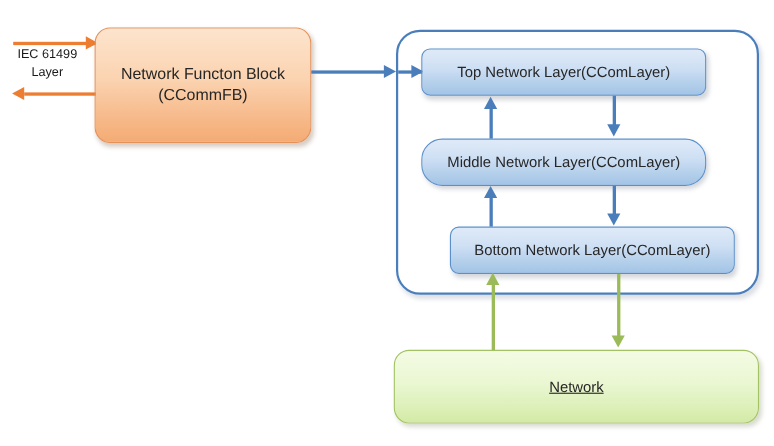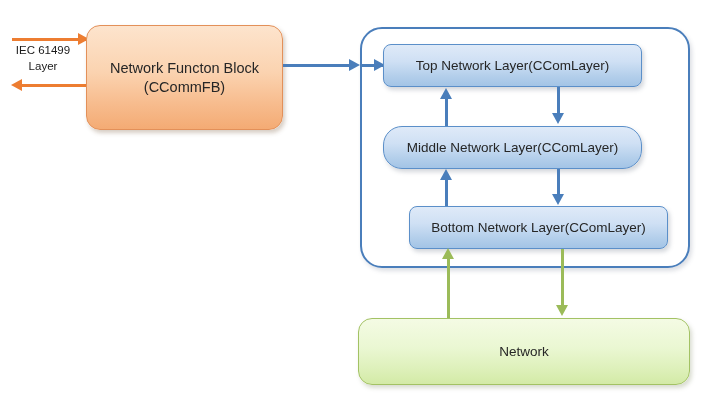--- a/index.html
+++ b/index.html
@@ -78,20 +78,21 @@
   .network-box {
     left: 358px;
     top: 318px;
     width: 332px;
     height: 67px;
     border: 1px solid #a3c264;
     border-radius: 14px;
     background: linear-gradient(to bottom, #f4fbe4 0%, #eaf7d2 45%, #ddf0b9 78%, #d3eaa6 100%);
     box-shadow: 2px 3px 4px rgba(120, 130, 90, 0.28);
     font-size: 13.5px;
+    text-decoration: underline;
   }
 
   
   .conn {
     position: absolute;
   }
   .hline {
     position: absolute;
     height: 3px;
   }

